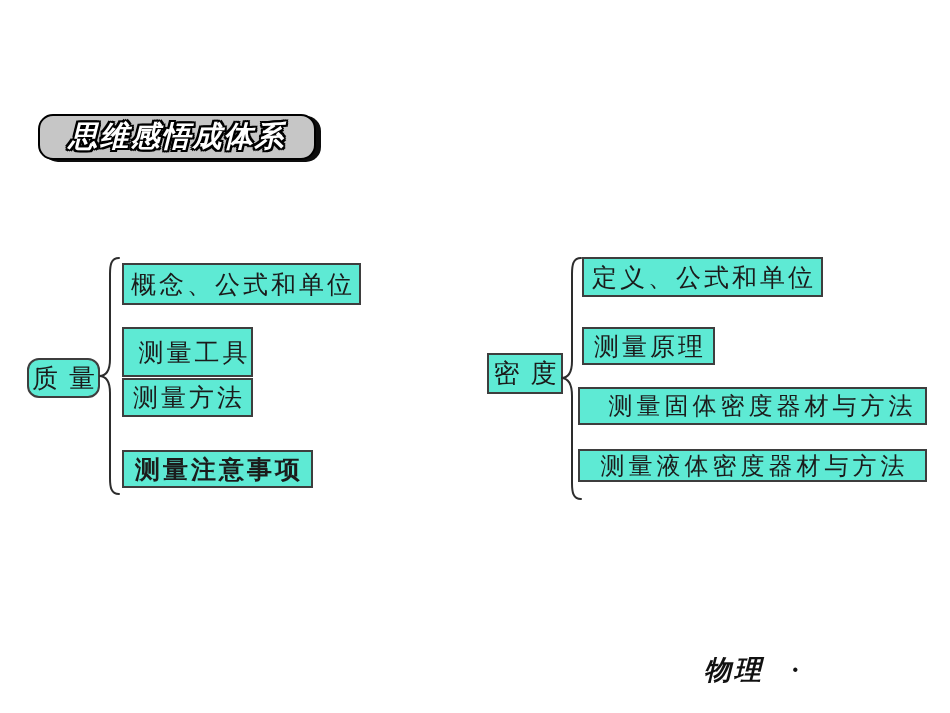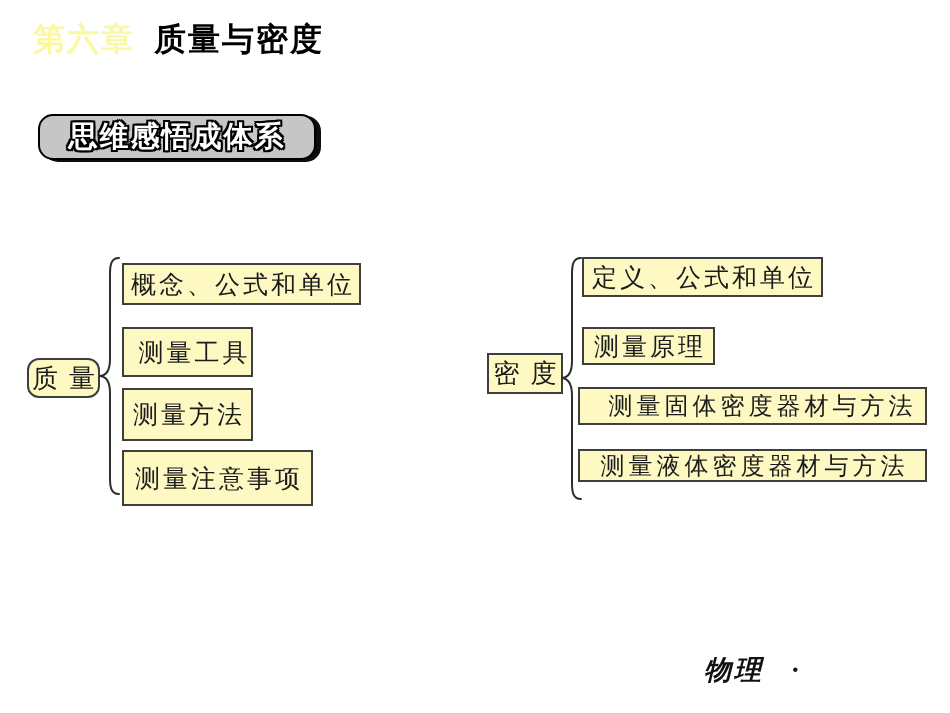--- a/index.html
+++ b/index.html
@@ -17,42 +17,42 @@
   .hdr .title{color:#000000;}
 
   
   .banner{
     position:absolute;left:38px;top:114px;width:278px;height:46px;
     background:#C6C6C6;border:2px solid #000;border-radius:15px;
     box-shadow:5px 2px 0 #0d0d0d;
     display:flex;align-items:center;justify-content:center;box-sizing:border-box;
   }
   .banner span{
-    font-size:29px;font-weight:bold;letter-spacing:2px;
+    font-size:29px;font-weight:bold;font-style:italic;letter-spacing:2px;
     color:#ffffff;white-space:nowrap;
     text-shadow:-2px -2px 0 #000,2px -2px 0 #000,-2px 2px 0 #000,2px 2px 0 #000,
                 -2px 0 0 #000,2px 0 0 #000,0 -2px 0 #000,0 2px 0 #000;
   }
 
   
   .box{
-    position:absolute;border:2px solid #3e3e3e;background:#fef9c3;box-sizing:border-box;
+    position:absolute;border:2px solid #3e3e3e;background:#5eead4;box-sizing:border-box;
     display:flex;align-items:center;justify-content:center;
     font-family:"Liberation Serif",serif;color:#1b1b1b;white-space:nowrap;
   }
   .box span{letter-spacing:3px;margin-right:-3px;font-size:25px;}
   .root span{letter-spacing:11px;margin-right:-11px;font-size:26px;}
   .wide span{letter-spacing:4px;margin-right:-4px;font-size:24px;}
 
   
   .l-root{left:27px;top:358px;width:73px;height:40px;border-radius:12px;}
   .l1{left:122px;top:263px;width:239px;height:42px;}
   .l2{left:122px;top:327px;width:131px;height:50px;padding-left:11px;}
-  .l3{left:122px;top:388px;width:131px;height:53px;}
-  .l4{left:122px;top:450px;width:191px;height:56px;}
+  .l3{left:122px;top:378px;width:131px;height:39px;}
+  .l4{left:122px;top:450px;width:191px;height:38px;font-weight:bold;}
   .l-brace{position:absolute;left:97px;top:256px;}
 
   
   .r-root{left:487px;top:353px;width:76px;height:41px;}
   .r1{left:582px;top:257px;width:241px;height:40px;}
   .r2{left:582px;top:327px;width:133px;height:38px;}
   .r3{left:578px;top:387px;width:349px;height:38px;padding-left:16px;}
   .r4{left:578px;top:449px;width:349px;height:33px;}
   .r-brace{position:absolute;left:559px;top:256px;}
 
@@ -63,24 +63,20 @@
     letter-spacing:3px;word-spacing:18px;white-space:nowrap;
     font-family:"Liberation Serif",serif;
     margin-left:28px;
   }
 </style>
 </head>
 <body>
 
 <div class="slide">
 
-  <div class="hdr">
-    <span class="chapter">第六章</span>
-    <span class="title">质量与密度</span>
-  </div>
 
   <div class="banner">
     <span>思维感悟成体系</span>
   </div>
 
   <div>
     <div class="box root l-root">
       <span>质量</span>
     </div>
     <svg class="l-brace" width="24" height="240" viewBox="0 0 24 240">

